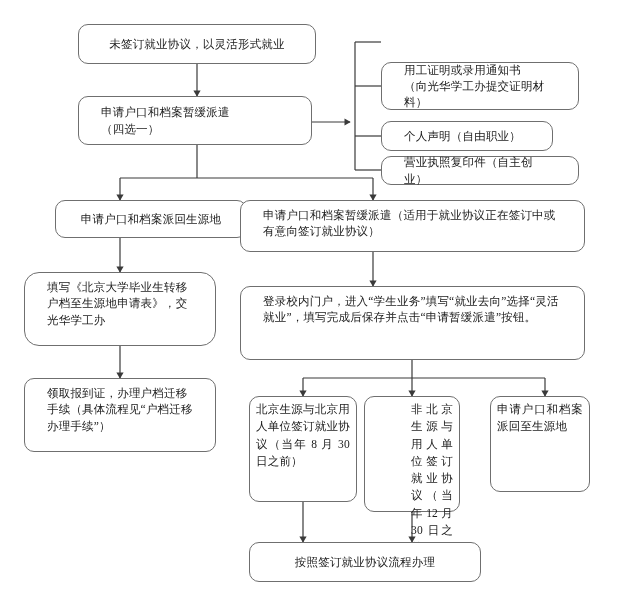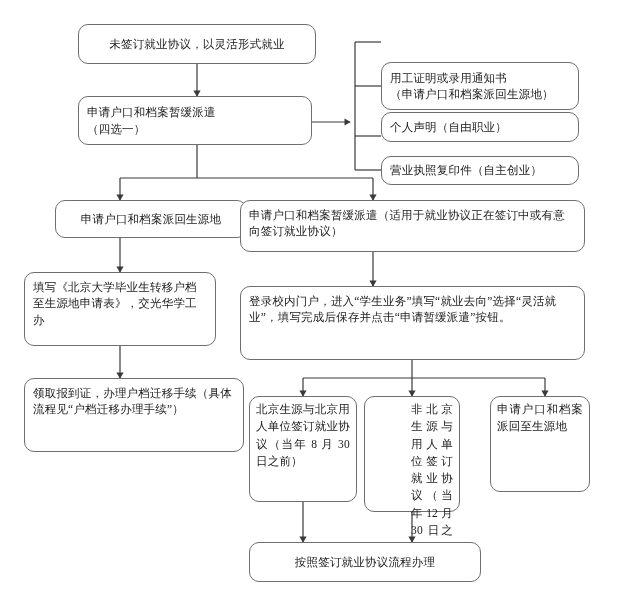--- a/index.html
+++ b/index.html
@@ -27,21 +27,21 @@
   }
   .node {
     position: absolute;
     box-sizing: border-box;
     border: 1px solid #6f6f6f;
     border-radius: 10px;
     background: #ffffff;
     display: flex;
     align-items: center;
     justify-content: flex-start;
-    padding: 3px 8px;
+    padding: 3px 22px;
     line-height: 1.42;
     font-size: 11.5px;
     color: #1a1a1a;
     letter-spacing: 0.2px;
     z-index: 2;
   }
   .node .txt {
     display: block;
     width: 100%;
     white-space: pre-wrap;
@@ -111,40 +111,40 @@
   </div>
 
   <div class="node" style="left:78px; top:96px; width:234px; height:49px;">
     <span class="txt">申请户口和档案暂缓派遣
 （四选一）</span>
   </div>
 
 
   <div class="node" style="left:381px; top:62px; width:198px; height:48px;">
     <span class="txt">用工证明或录用通知书
-（申请户口和档案派回生源地）</span>
+（向光华学工办提交证明材料）</span>
   </div>
 
-  <div class="node" style="left:381px; top:112px; width:198px; height:30px;">
+  <div class="node" style="left:381px; top:121px; width:172px; height:30px;">
     <span class="txt">个人声明（自由职业）</span>
   </div>
 
   <div class="node" style="left:381px; top:156px; width:198px; height:29px;">
     <span class="txt">营业执照复印件（自主创业）</span>
   </div>
 
   <div class="node center" style="left:24px; top:200px; width:192px; height:38px;margin-left:31px;">
     <span class="txt">申请户口和档案派回生源地</span>
   </div>
 
-  <div class="node tall" style="left:24px; top:272px; width:192px; height:74px;">
+  <div class="node tall" style="left:24px; top:272px; width:192px; height:74px;border-radius:15px;">
     <span class="txt">填写《北京大学毕业生转移户档至生源地申请表》，交光华学工办</span>
   </div>
 
-  <div class="node tall" style="left:24px; top:378px; width:220px; height:74px;">
+  <div class="node tall" style="left:24px; top:378px; width:192px; height:74px;">
     <span class="txt">领取报到证，办理户档迁移手续（具体流程见“户档迁移办理手续”）</span>
   </div>
 
   <div class="node tall" style="left:240px; top:200px; width:345px; height:52px;">
     <span class="txt">申请户口和档案暂缓派遣（适用于就业协议正在签订中或有意向签订就业协议）</span>
   </div>
 
   <div class="node tall" style="left:240px; top:286px; width:345px; height:74px;">
     <span class="txt">登录校内门户，进入“学生业务”填写“就业去向”选择“灵活就业”，填写完成后保存并点击“申请暂缓派遣”按钮。</span>
   </div>

